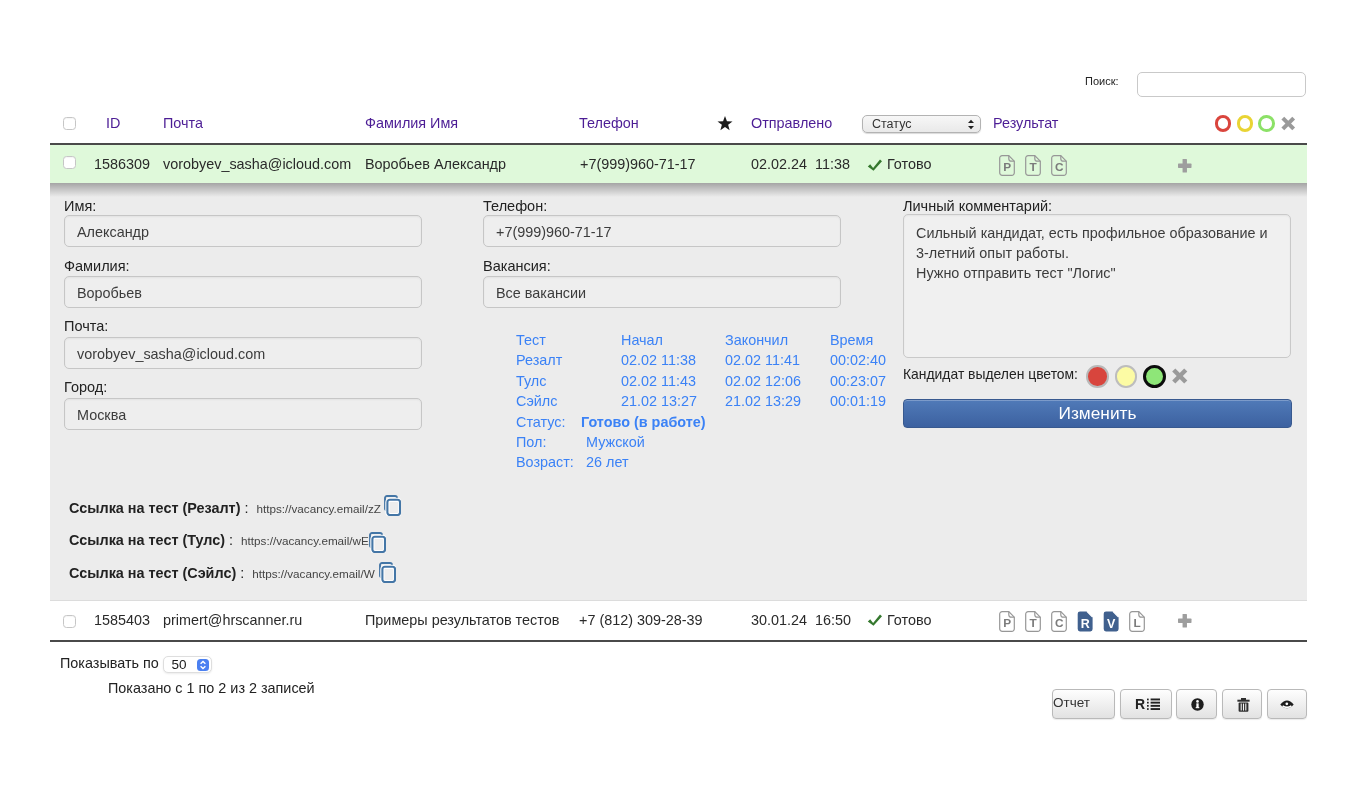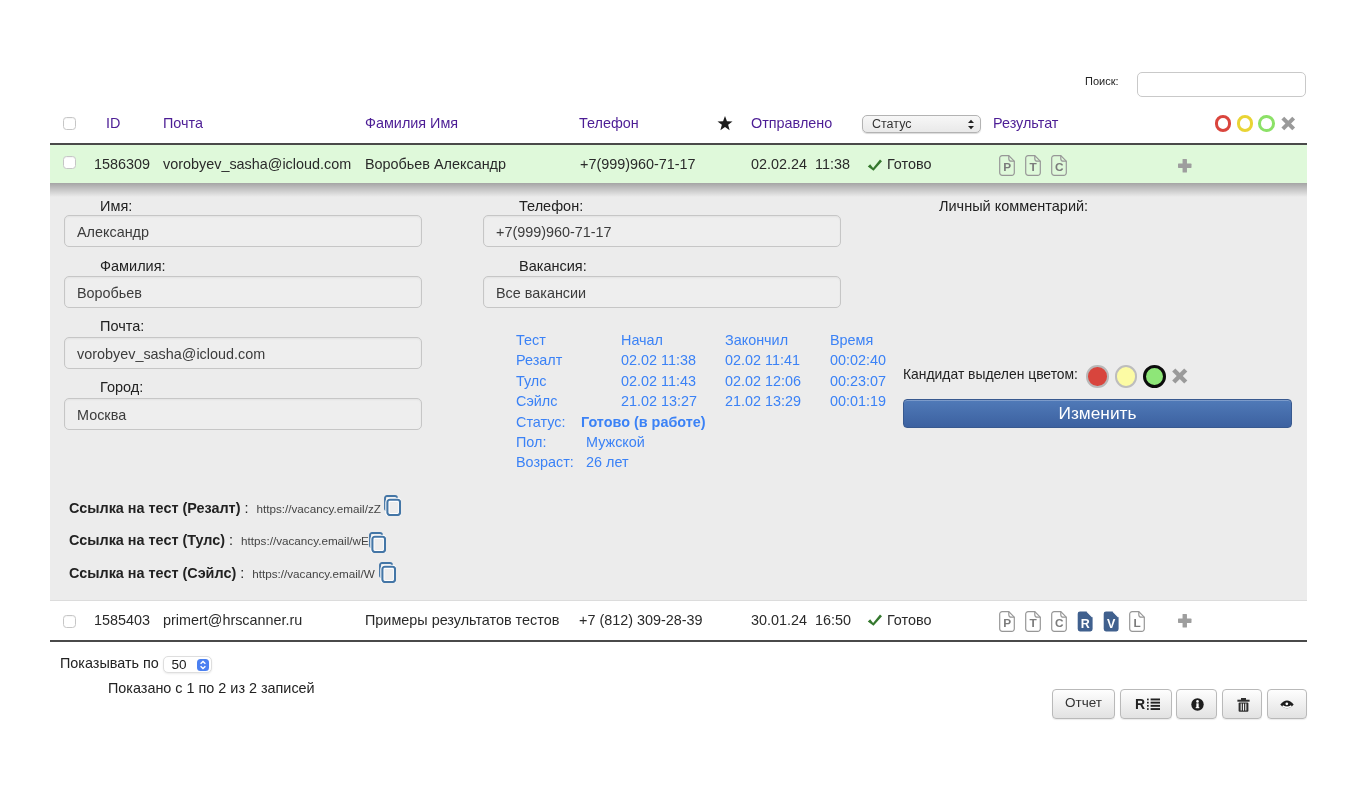--- a/index.html
+++ b/index.html
@@ -2,21 +2,21 @@
 <html><head>
 <meta charset="utf-8">
 <style>
   html,body{margin:0;padding:0;background:#fff;}
   body{font-family:"Liberation Sans",sans-serif;color:#222;}
   #page{position:relative;width:1360px;height:800px;overflow:hidden;}
   .abs{position:absolute;}
   .hdr{position:absolute;font-size:14.4px;color:#4c1d95;white-space:nowrap;}
   .cell{position:absolute;font-size:14.4px;color:#2a2a2a;white-space:nowrap;}
   .cb{position:absolute;width:12.5px;height:12.5px;box-sizing:border-box;background:#fff;border:1px solid #c6c6c6;border-radius:3.5px;box-shadow:inset 0 1px 1px rgba(0,0,0,.04);}
-  .lbl{position:absolute;font-size:14.5px;color:#222;white-space:nowrap;margin-left:36px;}
+  .lbl{position:absolute;font-size:14.5px;color:#222;white-space:nowrap;}
   .inp{position:absolute;box-sizing:border-box;width:358px;height:32px;border:1px solid #c6c6c6;border-radius:5px;background:#eeeeee;box-shadow:inset 0 1px 2px rgba(0,0,0,.05);font-size:14.4px;color:#3c3c3c;line-height:32px;padding-left:12px;white-space:nowrap;overflow:hidden;}
   .ring{position:absolute;border-radius:50%;box-sizing:border-box;}
   .btn{position:absolute;box-sizing:border-box;height:30px;border:1px solid #b9b9b9;border-radius:4px;background:linear-gradient(#fefefe,#e2e2e2);box-shadow:0 1px 1px rgba(0,0,0,.08);}
 </style>
 </head>
 <body>
 <div id="page">
 
   <svg width="0" height="0" style="position:absolute">
     <defs>
@@ -127,20 +127,23 @@
     <div><span style="display:inline-block;width:105px;">Тест</span><span style="display:inline-block;width:104px;">Начал</span><span style="display:inline-block;width:105px;">Закончил</span><span>Время</span></div>
     <div><span style="display:inline-block;width:105px;">Резалт</span><span style="display:inline-block;width:104px;">02.02 11:38</span><span style="display:inline-block;width:105px;">02.02 11:41</span><span>00:02:40</span></div>
     <div><span style="display:inline-block;width:105px;">Тулс</span><span style="display:inline-block;width:104px;">02.02 11:43</span><span style="display:inline-block;width:105px;">02.02 12:06</span><span>00:23:07</span></div>
     <div><span style="display:inline-block;width:105px;">Сэйлс</span><span style="display:inline-block;width:104px;">21.02 13:27</span><span style="display:inline-block;width:105px;">21.02 13:29</span><span>00:01:19</span></div>
     <div><span style="display:inline-block;width:65px;">Статус:</span><span style="font-weight:bold;">Готово (в работе)</span></div>
     <div><span style="display:inline-block;width:70px;">Пол:</span><span>Мужской</span></div>
     <div><span style="display:inline-block;width:70px;">Возраст:</span><span>26 лет</span></div>
   </div>
 
   <div class="lbl" style="left:903px;top:198px;">Личный комментарий:</div>
+  <div class="abs" style="left:903px;top:214px;width:388px;height:144px;box-sizing:border-box;border:1px solid #c9c9c9;border-radius:5px;background:#f0f0f0;box-shadow:inset 0 1px 2px rgba(0,0,0,.05);">
+    <div style="margin:8px 0 0 12px;font-size:14.4px;line-height:20px;color:#3c3c3c;">Сильный кандидат, есть профильное образование и<br>3-летний опыт работы.<br>Нужно отправить тест "Логис"</div>
+  </div>
   <div class="abs" style="left:903px;top:366px;font-size:13.9px;">Кандидат выделен цветом:</div>
   <div class="ring" style="left:1086px;top:365px;width:22.5px;height:22.5px;background:#d8453d;border:2px solid #b9b9b9;"></div>
   <div class="ring" style="left:1114.5px;top:365px;width:22.5px;height:22.5px;background:#fcfba4;border:2px solid #bdbdbd;"></div>
   <div class="ring" style="left:1142.5px;top:365px;width:23px;height:23px;background:#8ee678;border:3px solid #0c0c0c;"></div>
   <svg class="abs" style="left:1171px;top:368px;" width="17.5" height="16" viewBox="0 0 16 16">
       <use href="#xic"></use>
     </svg>
   <div class="abs" style="left:903px;top:399px;width:389px;height:29px;box-sizing:border-box;border-radius:4px;background:linear-gradient(#507ab8,#3c61a0);border:1px solid #38598f;text-align:center;line-height:27px;color:#fff;font-size:17.3px;box-shadow:inset 0 1px 0 rgba(255,255,255,.25);">Изменить</div>
 
   <div class="abs" style="left:69px;top:500px;font-size:14.4px;white-space:nowrap;"><b>Ссылка на тест (Резалт)</b> :&nbsp; <span style="font-size:11.7px;color:#444;">https://vacancy.email/zZ</span></div>
@@ -199,21 +202,21 @@
   <div class="abs" style="left:163px;top:655.5px;width:49px;height:17.5px;box-sizing:border-box;border:1px solid #dedede;border-radius:5px;background:#fff;box-shadow:0 1px 2px rgba(0,0,0,.08);">
     <span style="position:absolute;left:7.5px;top:0.5px;font-size:13.5px;color:#1a1a1a;">50</span>
     <span style="position:absolute;right:1.8px;top:2.4px;width:12px;height:12px;border-radius:3.5px;background:#4b80f1;"></span>
     <svg style="position:absolute;right:2.8px;top:3.4px;" width="10" height="10" viewBox="0 0 10 10">
       <path d="M2.6 3.7 L5 1.4 L7.4 3.7" fill="none" stroke="#fff" stroke-width="1.4"></path>
       <path d="M2.6 6.3 L5 8.6 L7.4 6.3" fill="none" stroke="#fff" stroke-width="1.4"></path>
     </svg>
   </div>
   <div class="abs" style="left:60px;top:680px;font-size:14.4px;margin-left:48px;">Показано с 1 по 2 из 2 записей</div>
 
-  <div class="btn" style="left:1052px;top:689px;width:63px;text-align:center;line-height:26px;font-size:13.5px;color:#333;">Отчет</div>
+  <div class="btn" style="left:1052px;top:689px;width:63px;line-height:26px;font-size:13.5px;color:#333;">Отчет</div>
   <div class="btn" style="left:1120px;top:689px;width:52px;">
     <span style="position:absolute;left:14px;top:6px;font-size:14px;font-weight:bold;color:#222;">R</span>
     <svg style="position:absolute;left:26px;top:8px;" width="13" height="12" viewBox="0 0 13 12">
       <g fill="#222">
         <rect x="0" y="0.6" width="1.7" height="1.7"></rect>
           <rect x="3.6" y="0.5" width="9.4" height="1.9"></rect>
         <rect x="0" y="3.8" width="1.7" height="1.7"></rect>
           <rect x="3.6" y="3.7" width="9.4" height="1.9"></rect>
         <rect x="0" y="7.0" width="1.7" height="1.7"></rect>
           <rect x="3.6" y="6.9" width="9.4" height="1.9"></rect>

